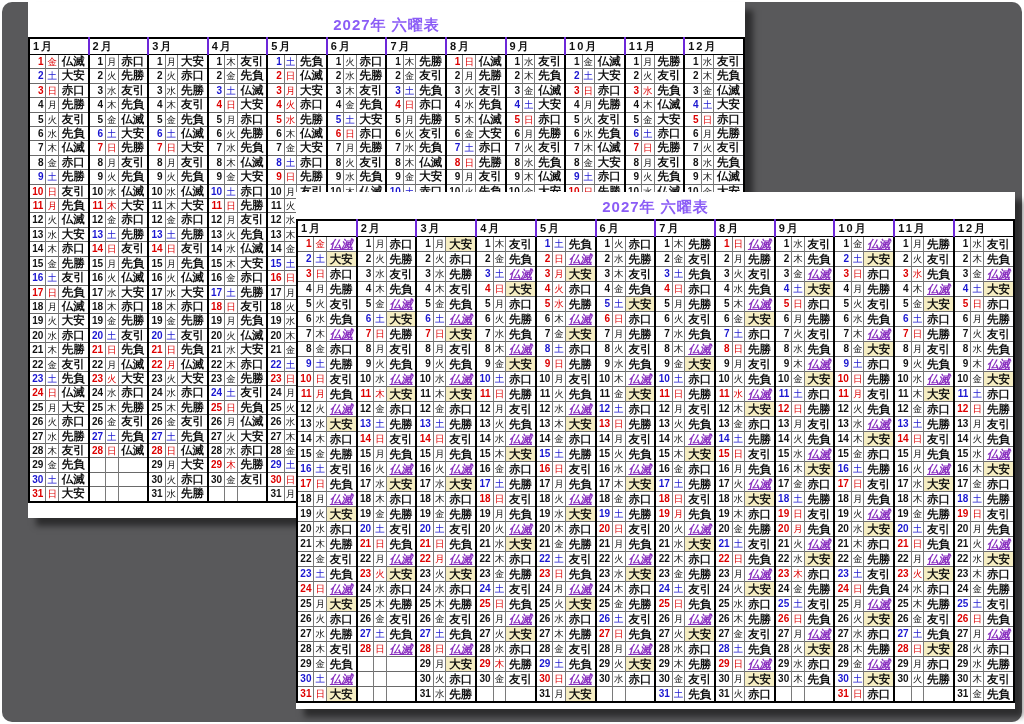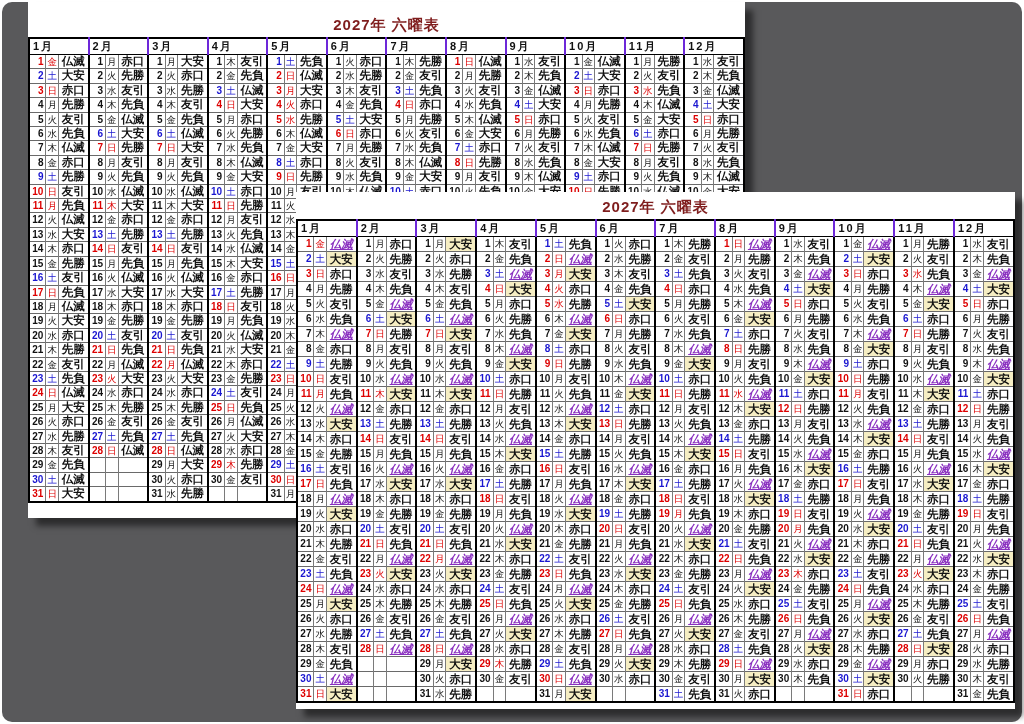--- a/index.html
+++ b/index.html
@@ -13,21 +13,21 @@
     margin:2px;border-radius:10px;
     background:var(--bg,#59595b);
   }
   .page{
     position:absolute;background:#ffffff;
     box-shadow:8px 8px 6px rgba(0,0,0,0.50);
   }
   .page--back{left:26px;top:0px;width:717px;height:516px;z-index:1;}
   .page--front{left:294px;top:190px;width:719px;height:517px;z-index:2;}
   .page-title{
-    text-align:center;font-size:15px;font-weight:bold;color:#7f1d1d;
+    text-align:center;font-size:15px;font-weight:bold;color:#8b5cf6;
     letter-spacing:1px;height:18px;line-height:18px;
   }
   .page--front .page-title{padding-top:6px;}
   .page--back  .page-title{padding-top:14px;}
   .month-grid{display:flex;justify-content:center;margin-top:3px;}
   table.cal{border-collapse:collapse;table-layout:fixed;}
   .cal th,.cal td{padding:0;margin:0;overflow:hidden;white-space:nowrap;}
   .cal{border:2px solid #000;}
   .cal th{
     border-left:2px solid #6d28d9;border-bottom:1px solid #000;

